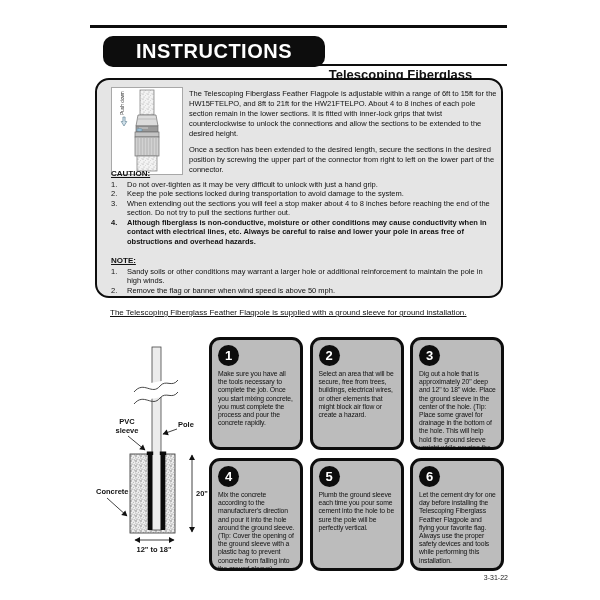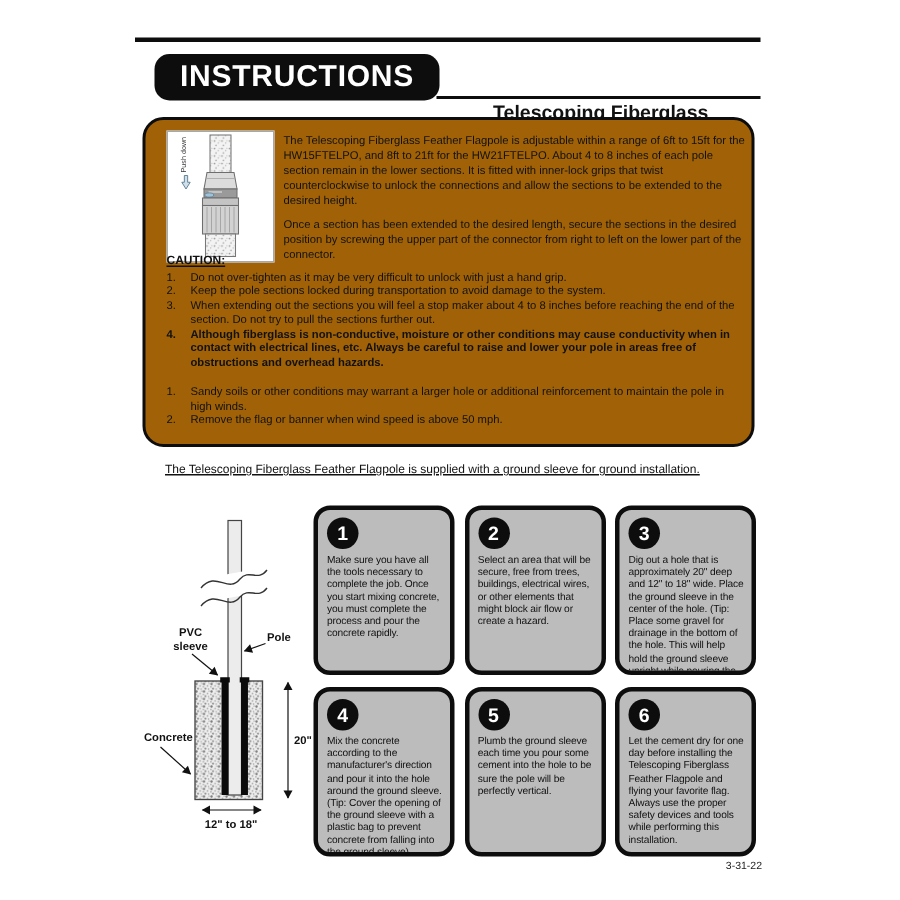--- a/index.html
+++ b/index.html
@@ -1,30 +1,30 @@
 <!DOCTYPE html>
 <html><head>
 <meta charset="utf-8">
 <style>
   html,body { margin:0; padding:0; background:#fff; }
   .page { position:relative; width:600px; height:600px; background:#ffffff;
           font-family:"Liberation Sans", sans-serif; color:#111; overflow:hidden; }
 
   
   .top-rule   { position:absolute; left:90px;  top:25px; width:417px; height:2.5px; background:#0d0d0d; }
-  .badge      { position:absolute; left:103px; top:36px; width:190px; height:31px; background:#0d0d0d;
+  .badge      { position:absolute; left:103px; top:36px; width:222px; height:31px; background:#0d0d0d;
                 border-radius:10px; display:flex; align-items:center; justify-content:center;
                 color:#fff; font-weight:bold; font-size:20px; letter-spacing:.5px; }
   .title      { position:absolute; left:298px; top:33px; width:205px; text-align:center;
                 font-size:13px; font-weight:bold; line-height:16px;margin-top:34px; }
   .title-rule { position:absolute; left:291px; top:64px; width:216px; height:2px; background:#0d0d0d; }
 
   
   .main-panel { position:absolute; left:95px; top:78px; width:408px; height:220px;
-                background:#a16207; border:2.5px solid #0d0d0d; border-radius:14px; box-sizing:border-box; }
+                background:#e5e5e5; border:2.5px solid #0d0d0d; border-radius:14px; box-sizing:border-box; }
   .pole-figure { position:absolute; left:14px; top:7px; width:70px; height:86px;
                  background:#fff; border:1px solid #a8a8a8; }
   .intro { position:absolute; left:92px; top:9px; width:309px; font-size:7.5px; line-height:10px; }
   .intro p { margin:0 0 6px 0; }
   .caution-block { position:absolute; left:14px; top:89px;  width:387px; font-size:7.5px; line-height:9.5px; }
   .note-block    { position:absolute; left:14px; top:176px; width:387px; font-size:7.5px; line-height:9.5px; }
   .block-heading { font-weight:bold; text-decoration:underline; font-size:8px; margin-bottom:1px; }
   .num-item { display:flex; }
   .num-item .num { width:16px; flex:none; }
   .num-item .txt { flex:1; }
@@ -125,20 +125,21 @@
         <span class="num">3.</span>
         <span class="txt">When extending out the sections you will feel a stop maker about 4 to 8 inches before reaching the end of the section. Do not try to pull the sections further out.</span>
       </div>
       <div class="num-item bold">
         <span class="num">4.</span>
         <span class="txt">Although fiberglass is non-conductive, moisture or other conditions may cause conductivity when in contact with electrical lines, etc. Always be careful to raise and lower your pole in areas free of obstructions and overhead hazards.</span>
       </div>
     </div>
 
     <div class="note-block">
+      <div class="block-heading">NOTE:</div>
       <div class="num-item">
         <span class="num">1.</span>
         <span class="txt">Sandy soils or other conditions may warrant a larger hole or additional reinforcement to maintain the pole in high winds.</span>
       </div>
       <div class="num-item">
         <span class="num">2.</span>
         <span class="txt">Remove the flag or banner when wind speed is above 50 mph.</span>
       </div>
     </div>
   </div>

